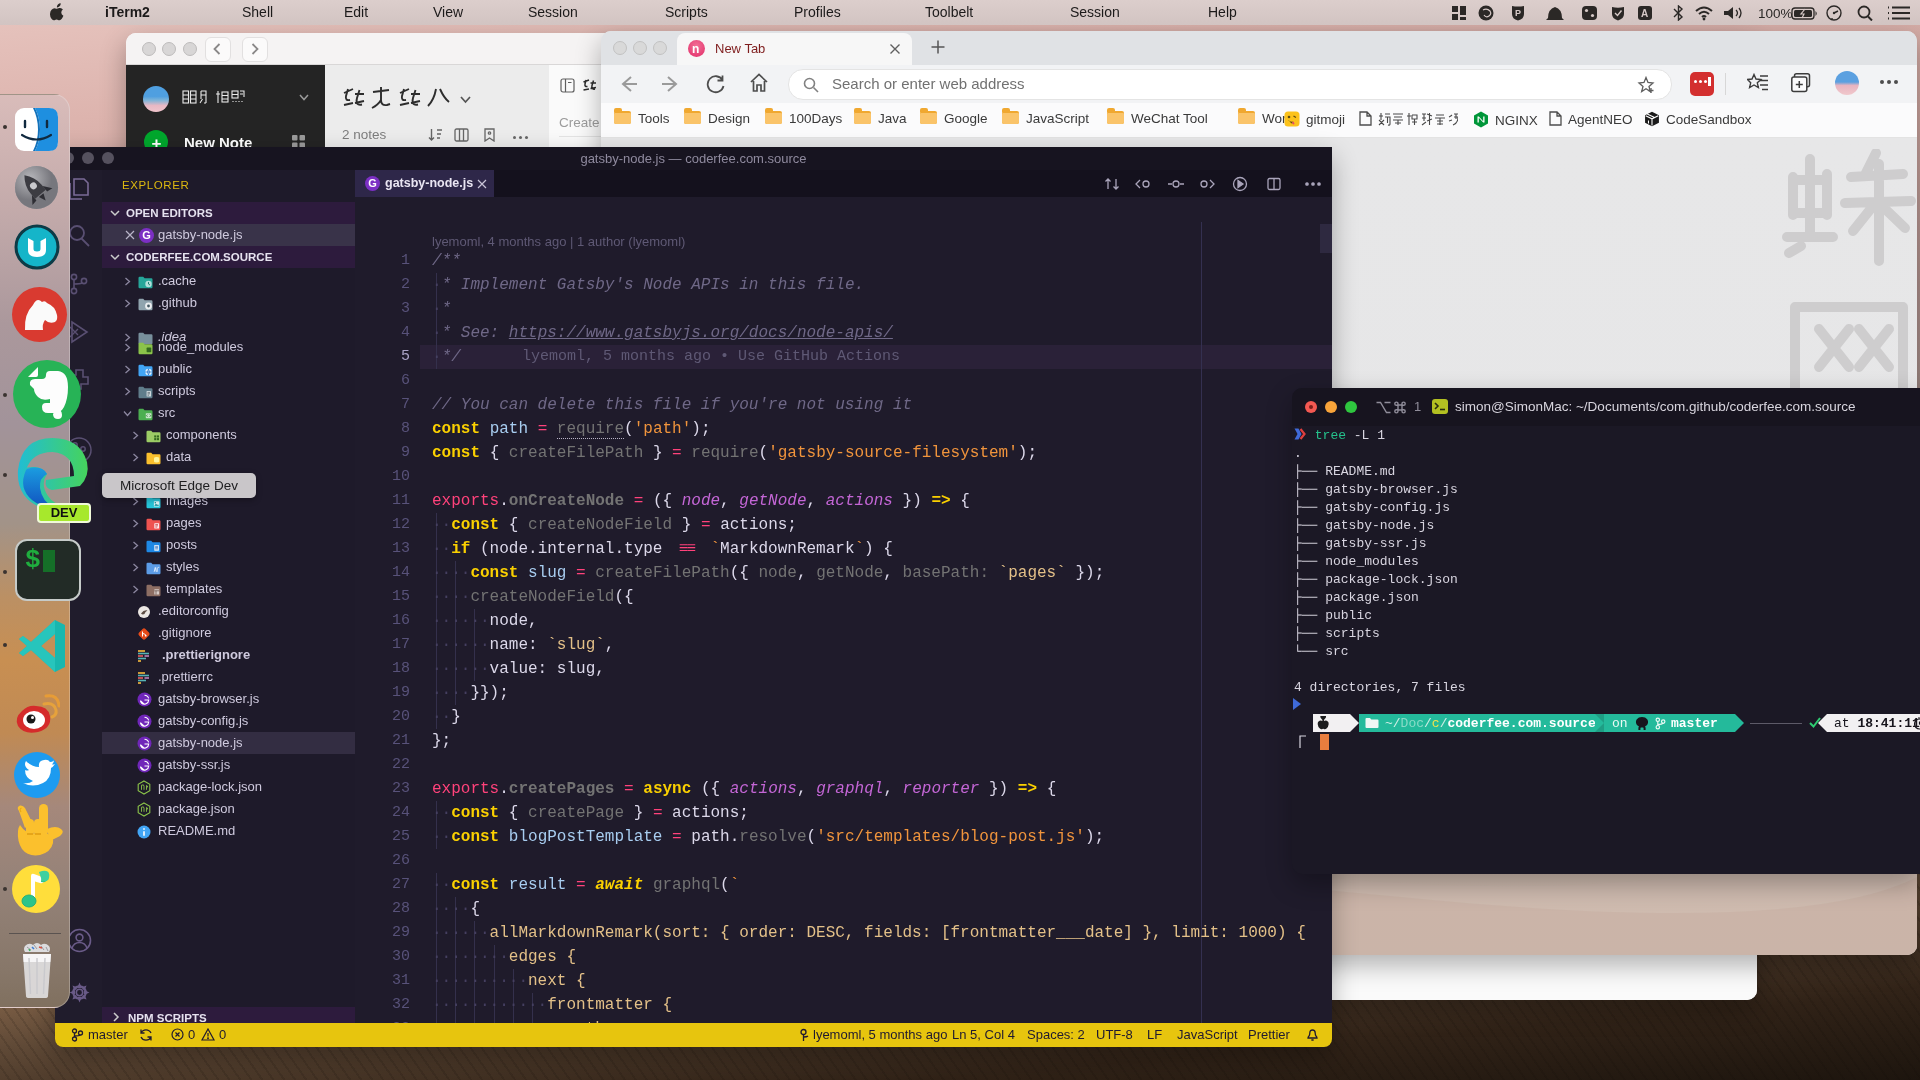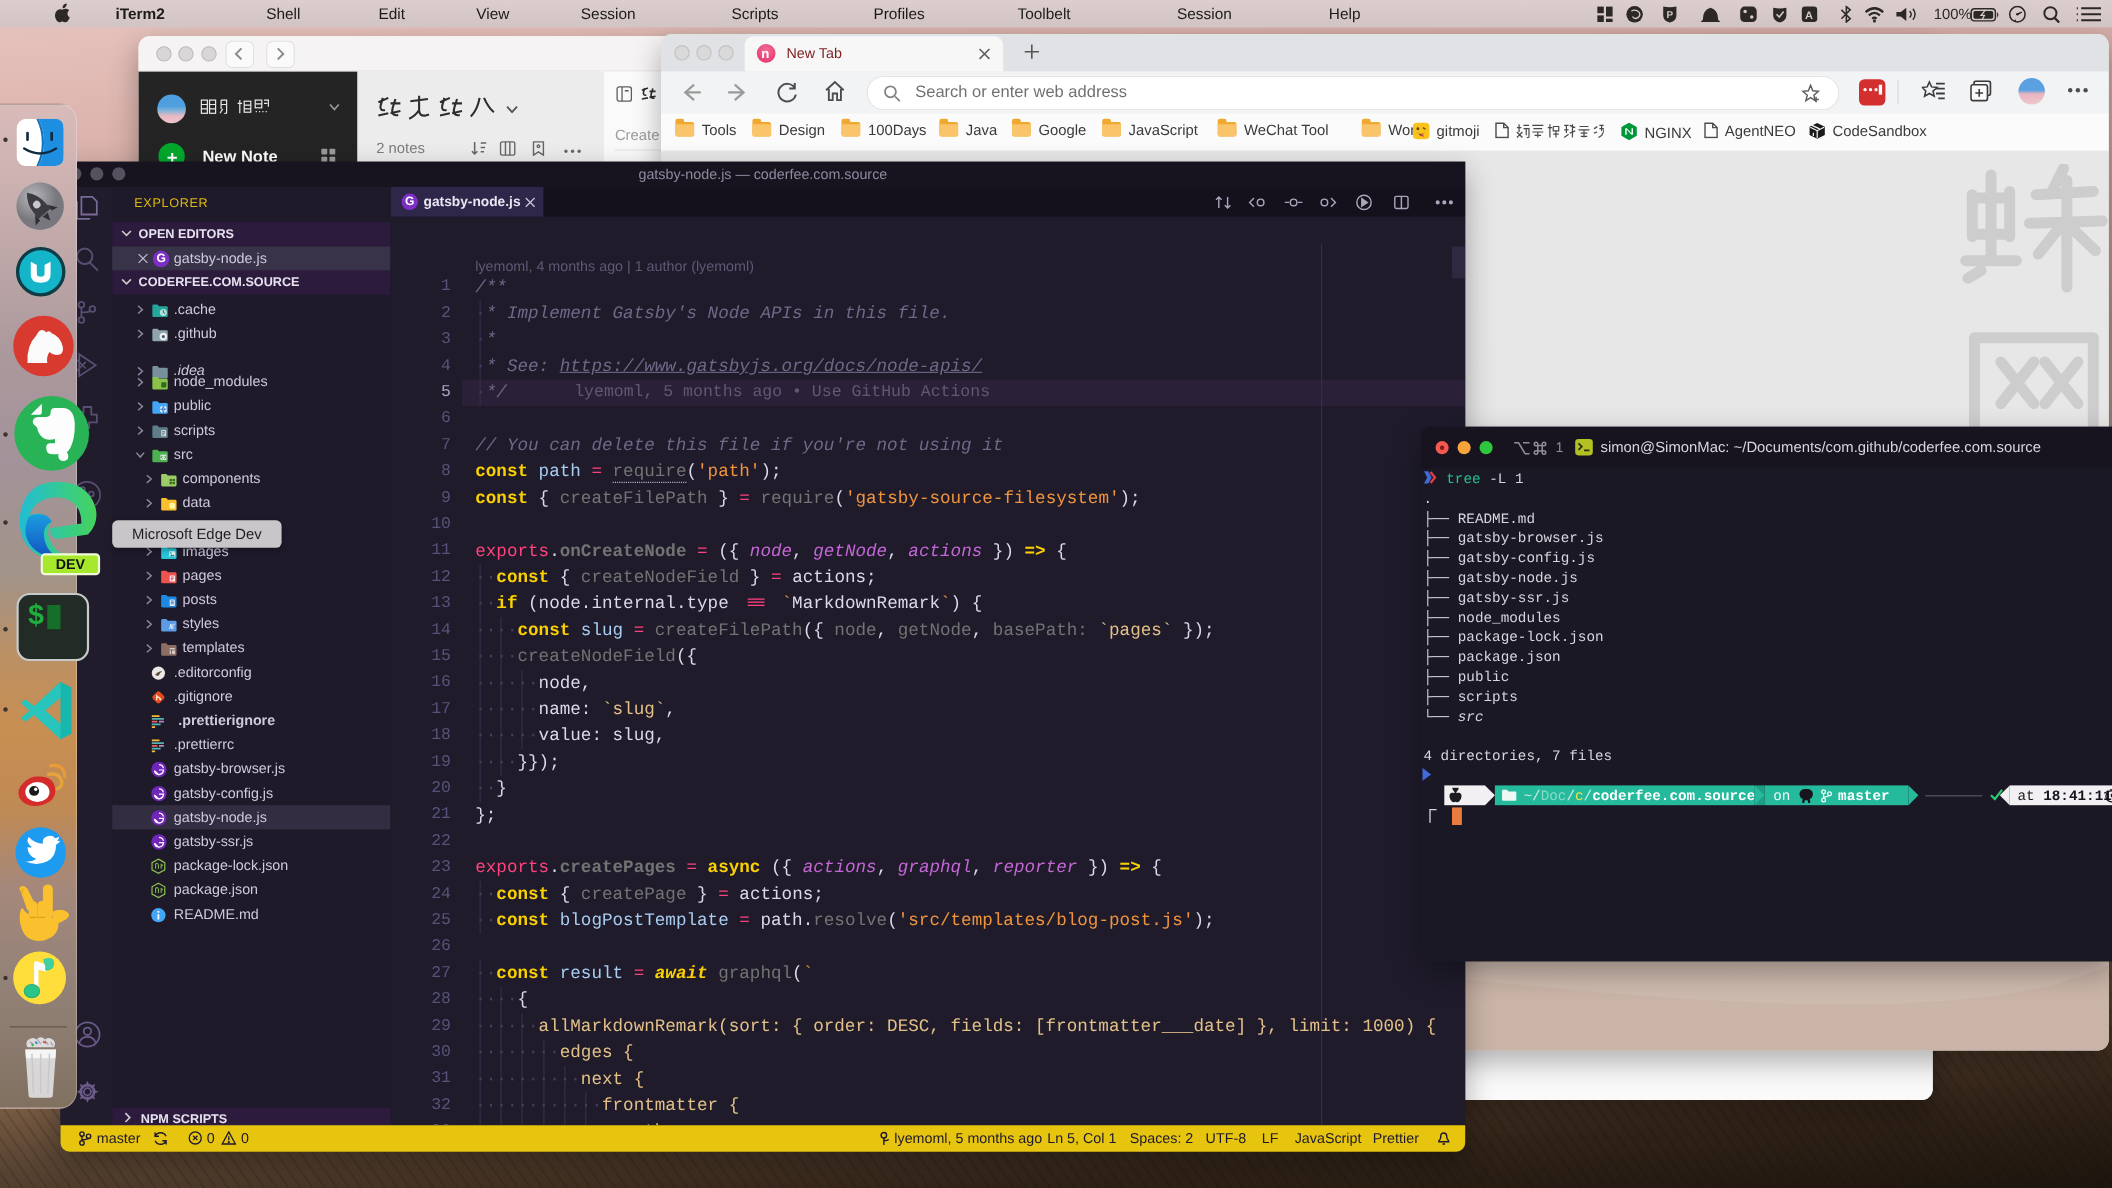--- a/index.html
+++ b/index.html
@@ -671,21 +671,21 @@
 <svg class="abs" style="left:146px;top:5px;" width="14" height="13" viewBox="0 0 14 13" stroke="#1f1930" fill="none" stroke-width="1.2">
           <path d="M7 1 L13 12 L1 12 Z M7 5 L7 8.5"></path>
           <circle cx="7" cy="10.3" r=".4"></circle>
         </svg>
         <span class="abs" style="left:164px;top:4px;">0</span>
       <svg class="abs" style="left:743px;top:5px;" width="11" height="14" viewBox="0 0 11 14" stroke="#1f1930" fill="none" stroke-width="1.3">
           <circle cx="5.5" cy="4" r="2.5"></circle>
           <path d="M5.5 6.5 L5.5 13 M5.5 9 Q9 9 10 8"></path>
         </svg>
       <span class="abs" style="left:758px;top:4px;">lyemoml, 5 months ago</span>
-      <span class="abs" style="left:897px;top:4px;">Ln 5, Col 1</span>
+      <span class="abs" style="left:897px;top:4px;">Ln 5, Col 4</span>
       <span class="abs" style="left:972px;top:4px;">Spaces: 2</span>
       <span class="abs" style="left:1041px;top:4px;">UTF-8</span>
       <span class="abs" style="left:1092px;top:4px;">LF</span>
       <span class="abs" style="left:1122px;top:4px;">JavaScript</span>
       <span class="abs" style="left:1193px;top:4px;">Prettier</span>
       <svg class="abs" style="left:1251px;top:5px;" width="13" height="14" viewBox="0 0 13 14" stroke="#1f1930" fill="none" stroke-width="1.3">
           <path d="M2 10 Q2 9 3 8 Q3.8 7 3.8 5 Q3.8 2 6.5 2 Q9.2 2 9.2 5 Q9.2 7 10 8 Q11 9 11 10 Z M5.5 11.5 Q6.5 12.8 7.5 11.5"></path>
         </svg>
     </div>
   </div>
@@ -717,21 +717,21 @@
       <div class="abs" style="left:2px;top:37px;">├── README.md</div>
       <div class="abs" style="left:2px;top:55px;">├── gatsby-browser.js</div>
       <div class="abs" style="left:2px;top:73px;">├── gatsby-config.js</div>
       <div class="abs" style="left:2px;top:91px;">├── gatsby-node.js</div>
       <div class="abs" style="left:2px;top:109px;">├── gatsby-ssr.js</div>
       <div class="abs" style="left:2px;top:127px;">├── node_modules</div>
       <div class="abs" style="left:2px;top:145px;">├── package-lock.json</div>
       <div class="abs" style="left:2px;top:163px;">├── package.json</div>
       <div class="abs" style="left:2px;top:181px;">├── public</div>
       <div class="abs" style="left:2px;top:199px;">├── scripts</div>
-      <div class="abs" style="left:2px;top:217px;font-style:italic;">└── src</div>
+      <div class="abs" style="left:2px;top:217px;">└── src</div>
       <div class="abs" style="left:2px;top:253px;">4 directories, 7 files</div>
       <svg class="abs" style="left:1px;top:272px;" width="8" height="12" viewBox="0 0 8 12">
           <path d="M0 0 L8 6 L0 12 Z" fill="#3f6ad8"></path>
         </svg>
       
       <div class="abs" style="left:21px;top:288px;height:18px;">
         <div class="abs" style="left:0;top:0;width:37px;height:18px;background:#f2f0f2;"></div>
         <svg class="abs" style="left:4px;top:2px;" width="13" height="14" viewBox="0 0 13 14">
             <path d="M9.5 0 Q9.8 1.8 8.4 3 Q7 4.2 7.3 5.2 Q8.8 4.6 10.3 5 Q12.6 5.8 12.3 8.4 Q12 11.6 10 13.2 Q8.6 14.4 7.3 13.7 Q6.5 13.3 5.7 13.7 Q4.4 14.4 3 13.2 Q1 11.6 0.7 8.4 Q0.4 5.8 2.7 5 Q4.2 4.6 5.7 5.2 Q6 4.2 4.6 3 Q3.2 1.8 3.5 0 Z" fill="#1c1c1e" transform="translate(0,0) scale(.95)"></path>
           </svg>

